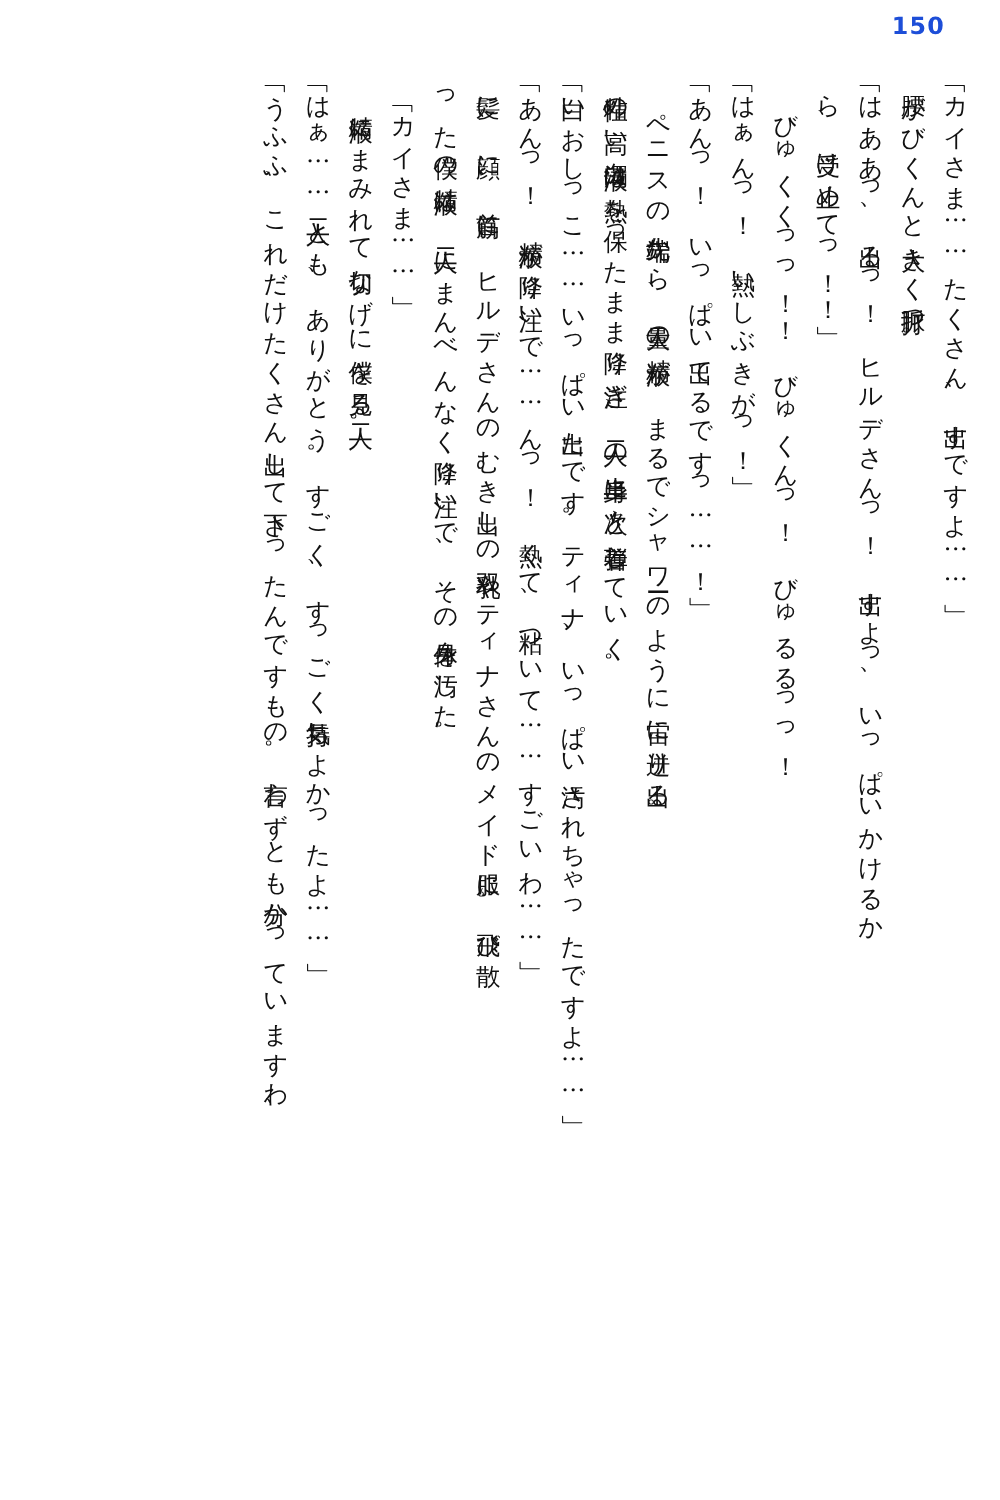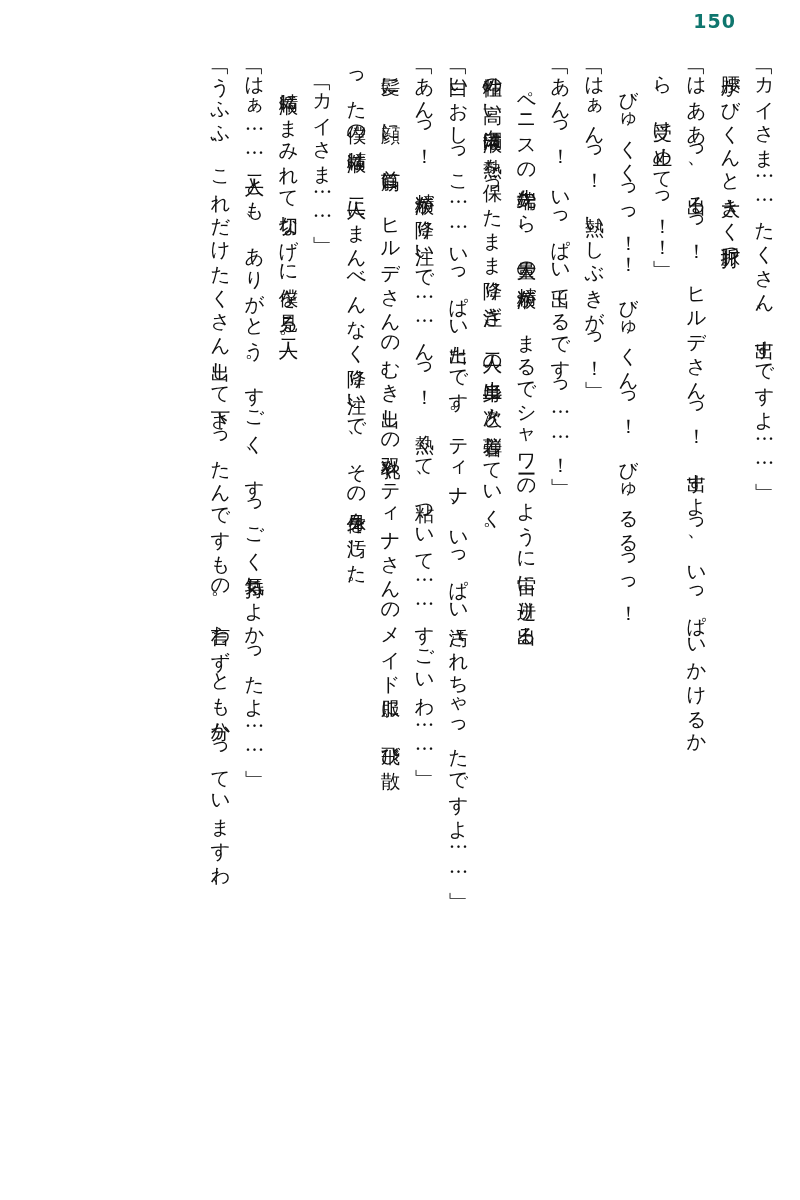--- a/index.html
+++ b/index.html
@@ -17,26 +17,26 @@
   .page {
     position: relative;
     width: 800px;
     height: 1200px;
     box-sizing: border-box;
     background: #ffffff;
   }
   .page-number {
     position: absolute;
     top: 10px;
-    right: 64px;
+    right: 44px;
     font-size: 19px;
     font-weight: bold;
     letter-spacing: 1px;
     font-family: "DejaVu Sans", "Liberation Sans", sans-serif;
-    color: #0f766e;
+    color: #1d4ed8;
   }
   .text-body {
     position: absolute;
     top: 62px;
     right: 26px;
     left: 26px;
     bottom: 22px;
     display: flex;
     flex-direction: row-reverse;
     justify-content: flex-start;

